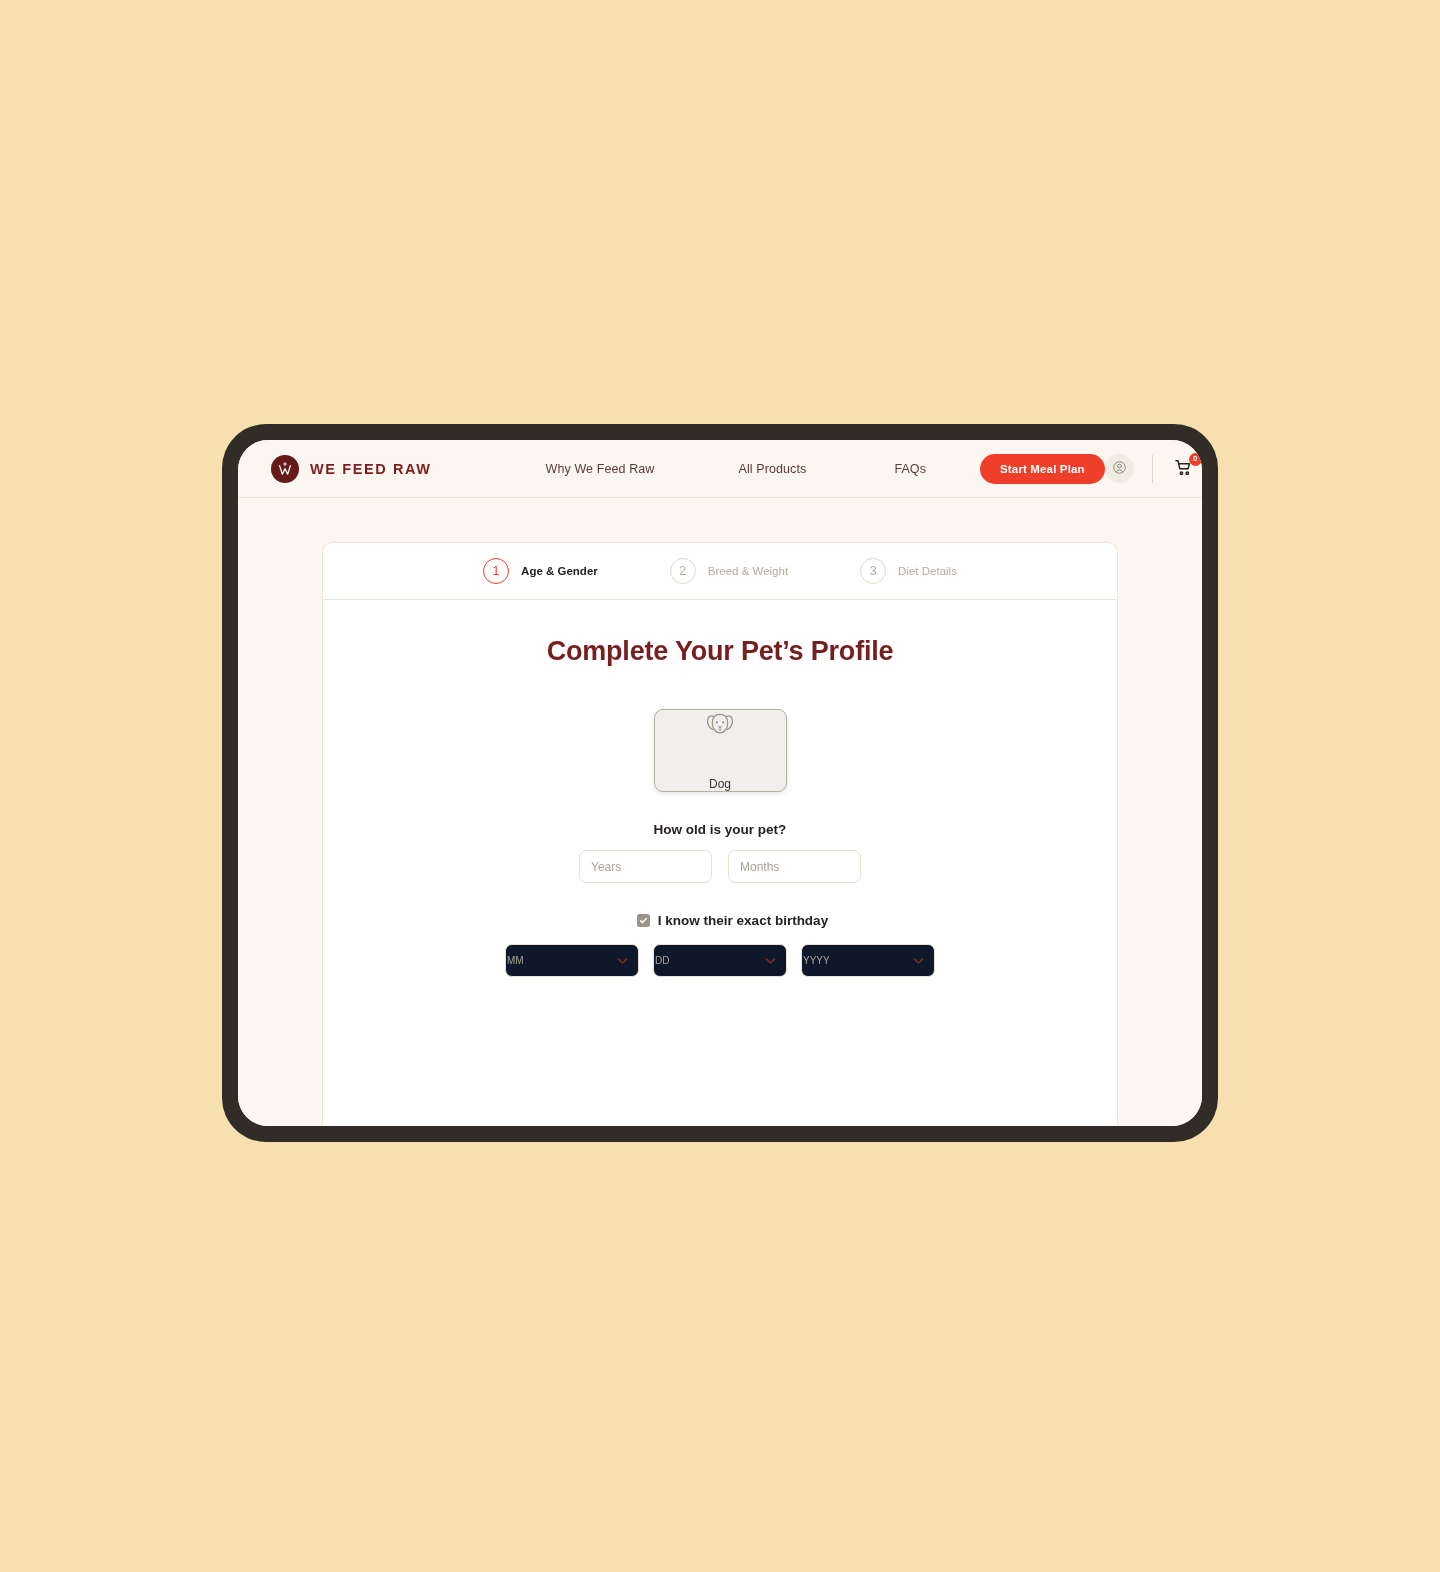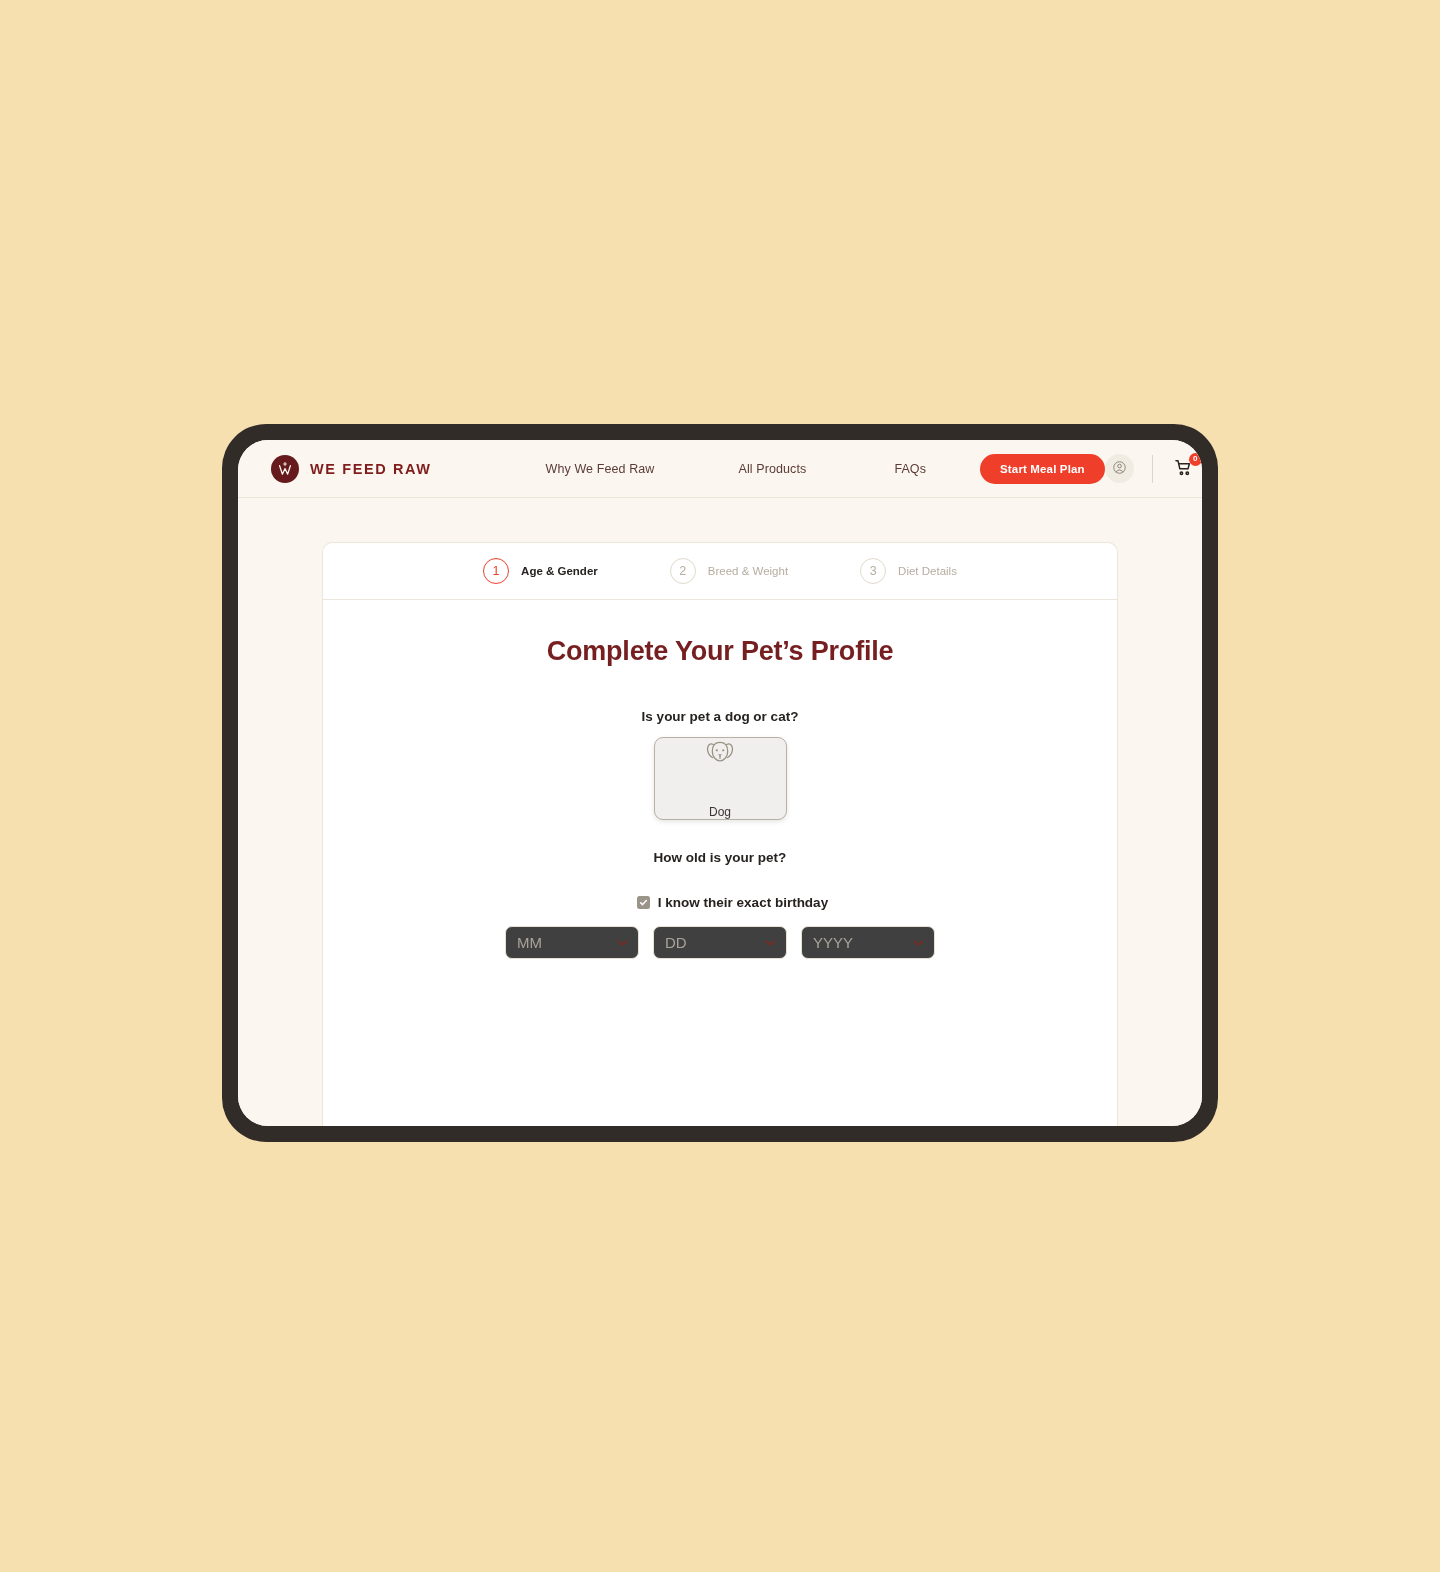--- a/index.html
+++ b/index.html
@@ -349,23 +349,23 @@
     position: relative;
     width: 134px;
     height: 33px;
   }
 
   .date-select {
     width: 100%;
     height: 100%;
     border: 1px solid #e8e1d4;
     border-radius: 7px;
-    background: #404040;
-    padding: 0 26px 0 11px;
-    font-size: 15px;
+    background: #0f172a;
+    padding: 0 26px 0 1px;
+    font-size: 10px;
     color: #a9a49b;
     font-family: "Liberation Sans", sans-serif;
     appearance: none;
     -webkit-appearance: none;
     outline: none;
     cursor: pointer;
     text-align: left;
   }
 
   .select-chevron {
@@ -447,21 +447,20 @@
             <span class="step-label">Diet Details</span>
           </div>
         </div>
 
         <div class="form-area">
 
           <h1 class="form-title">Complete Your Pet’s Profile</h1>
 
 
           <div class="block">
-            <div class="field-label">Is your pet a dog or cat?</div>
             <div class="pet-cards">
 
               <button class="pet-card selected">
                 <span>
                   <svg width="34" height="30" viewBox="0 0 38 32" fill="none" stroke="#9a9385" stroke-width="1.45" stroke-linecap="round" stroke-linejoin="round">
                     <path d="M11.6 6.5C9 5.2 6.4 6 5.6 8.6c-.9 3-.1 7 1.6 9.6 1 1.5 2.3 2.5 3.6 2.9"></path>
                     <path d="M26.4 6.5c2.6-1.3 5.2-.5 6 2.1.9 3 .1 7-1.6 9.6-1 1.5-2.3 2.5-3.6 2.9"></path>
                     <path d="M19 4.2c-5.3 0-8.6 3.6-8.6 10 0 5.6 3.9 10.6 8.6 10.6s8.6-5 8.6-10.6c0-6.4-3.3-10-8.6-10z"></path>
                     <circle cx="15.4" cy="13" r="1.25" fill="#9a9385" stroke="none"></circle>
                     <circle cx="22.6" cy="13" r="1.25" fill="#9a9385" stroke="none"></circle>
@@ -471,20 +470,24 @@
                 </span>
                 <span class="pet-card-label">Dog</span>
               </button>
 
 
             </div>
           </div>
 
           <div class="block">
             <div class="field-label">How old is your pet?</div>
+            <div class="age-row">
+              <input class="text-input age-input" type="text" placeholder="Years" style="">
+              <input class="text-input age-input" type="text" placeholder="Months" style="">
+            </div>
           </div>
 
           <div class="checkbox-row">
             <span class="checkbox">
               <svg width="9" height="9" viewBox="0 0 12 12" fill="none" stroke="#ffffff" stroke-width="2" stroke-linecap="round" stroke-linejoin="round">
                 <path d="M2.2 6.3 4.7 8.8 9.8 3.4"></path>
               </svg>
             </span>
             <span class="checkbox-label">I know their exact birthday</span>
           </div>

